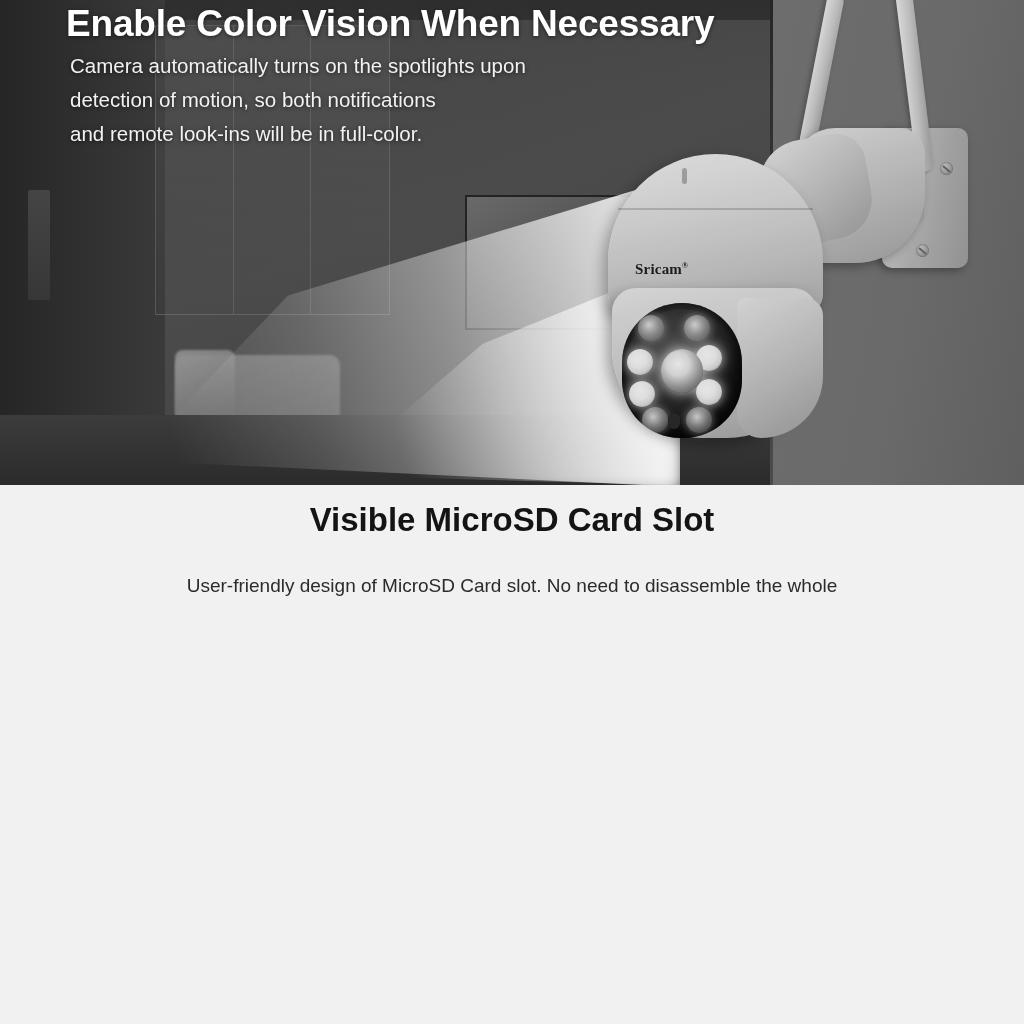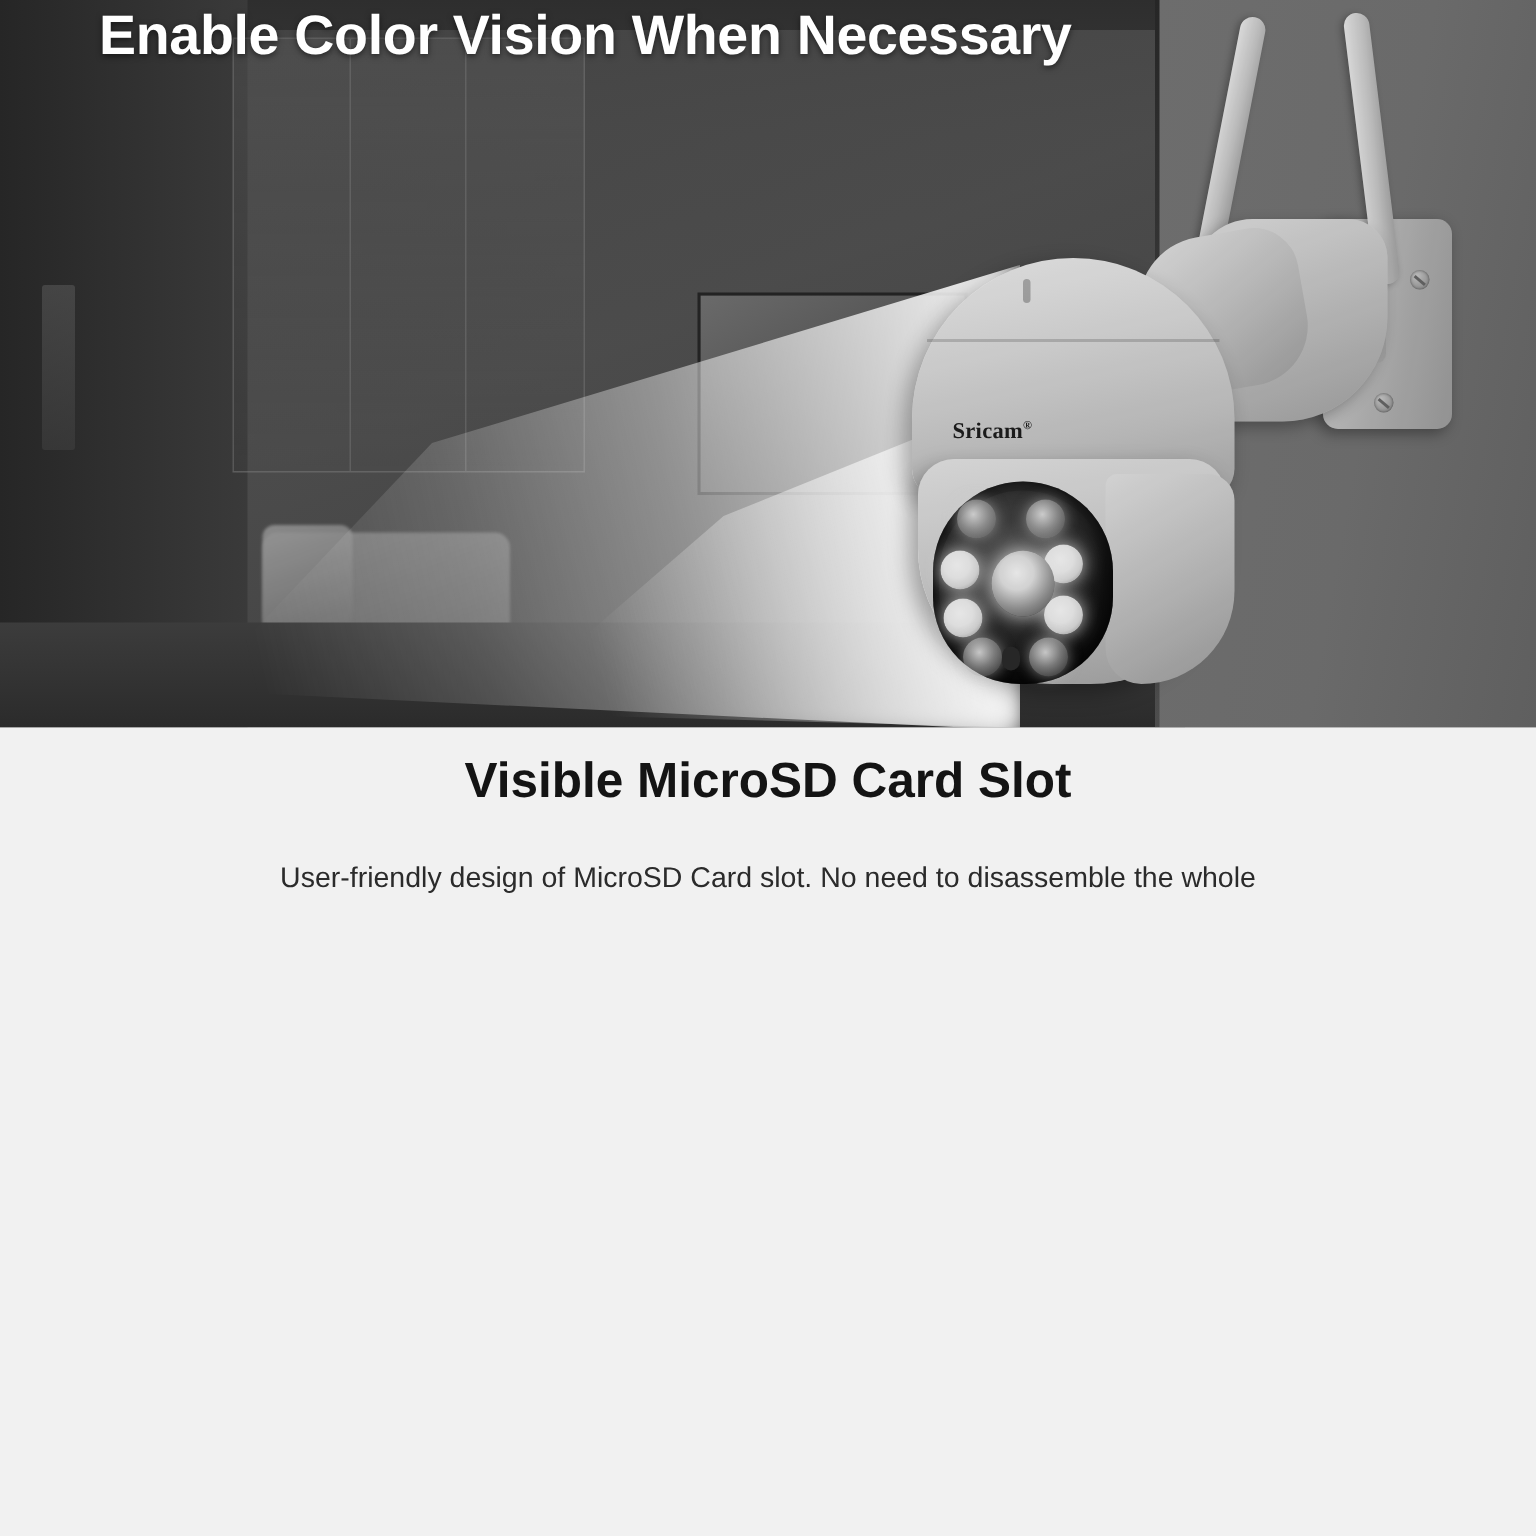--- a/index.html
+++ b/index.html
@@ -106,21 +106,21 @@
   }
   .panel-top .subcopy{
     position:absolute; left:70px; top:49px;
     font-size:20.5px; color:#f2f2f2; line-height:34px;
     text-shadow:0 1px 4px rgba(0,0,0,.6);
   }
   .panel-top .subcopy div{ white-space:nowrap; }
 
   
   .cam-top{
-    position:absolute; left:590px; top:128px; width:400px; height:370px;
+    position:absolute; left:590px; top:110px; width:400px; height:370px;
     filter:grayscale(1) brightness(.9);
   }
   
   .wallplate{
     position:absolute; left:292px; top:18px; width:86px; height:140px;
     background:linear-gradient(100deg,#d5d5d5,#b4b4b4 60%,#a2a2a2);
     border-radius:10px;
     box-shadow:-3px 3px 9px rgba(0,0,0,.35);
   }
   .screw{
@@ -250,20 +250,25 @@
       <div class="room-sofa-back"></div>
       <div class="room-floor"></div>
       <div class="room-plant"></div>
       <div class="room-rightwall"></div>
       <div class="beam"></div>
       <div class="beam2"></div>
     </div>
 
     <h1 class="headline">Enable Color Vision When Necessary</h1>
 
+    <div class="subcopy">
+      <div>Camera automatically turns on the spotlights upon</div>
+      <div>detection of motion, so both notifications</div>
+      <div>and remote look-ins will be in full-color.</div>
+    </div>
 
     <div class="cam-top">
       <div class="wallplate">
         <div class="screw" style="left:8px;  top:10px;"></div>
         <div class="screw" style="left:58px; top:34px;"></div>
         <div class="screw" style="left:34px; top:116px;"></div>
       </div>
       <div class="antenna ant-a"></div>
       <div class="antenna ant-b"></div>
       <div class="ant-joint" style="left:314px; top:92px;"></div>

